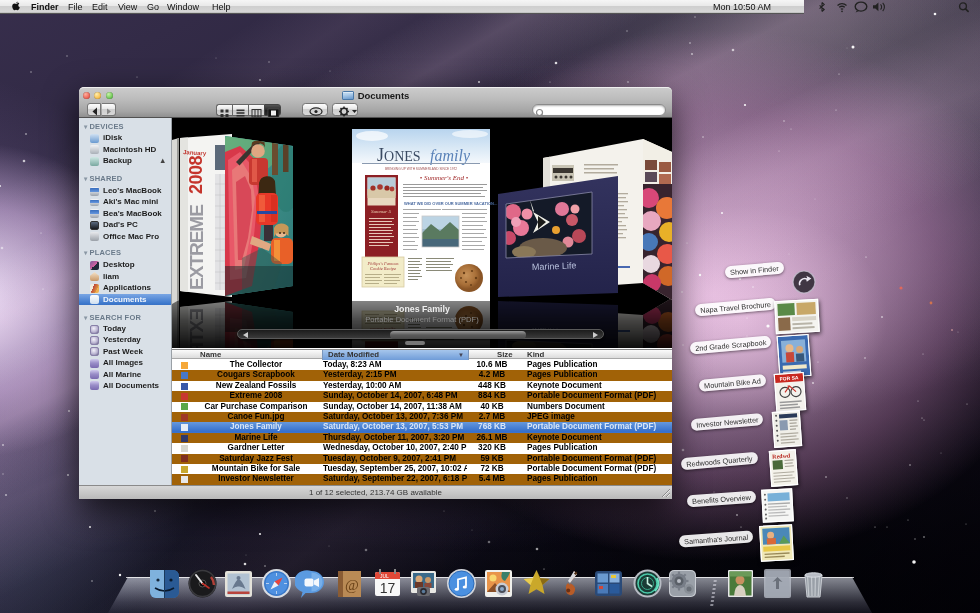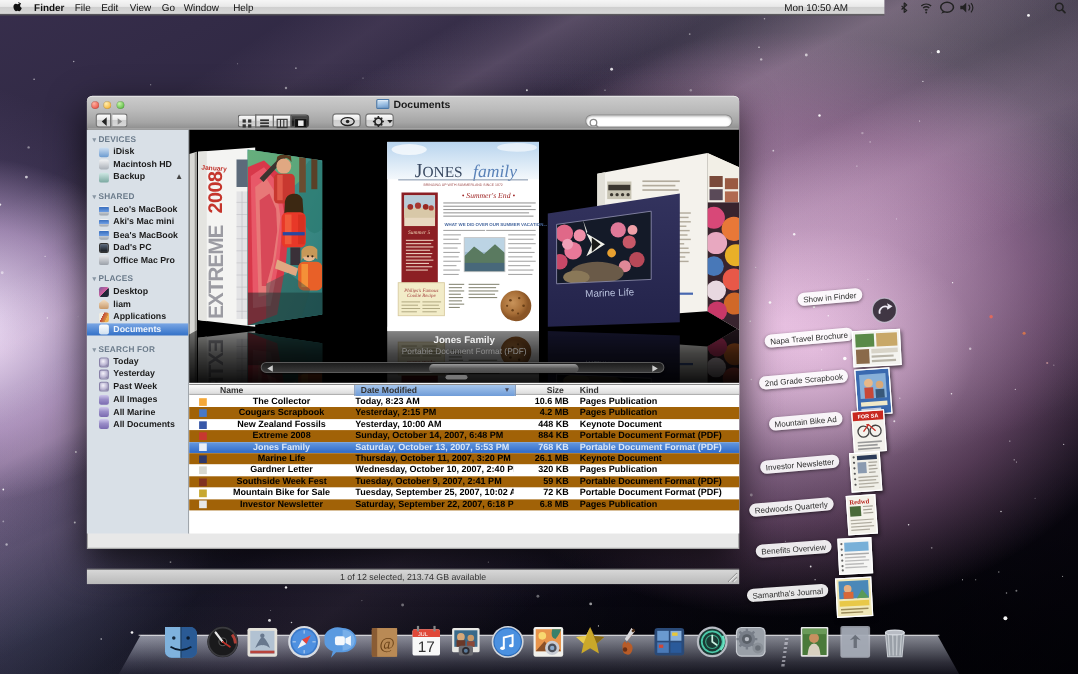--- a/index.html
+++ b/index.html
@@ -85,24 +85,24 @@
 #listhdr span { position:absolute; top:0; line-height:10px; }
 #datecol { position:absolute; left:150px; top:0; width:147px; height:10px;
   background:linear-gradient(#a6c6ec,#6f9cd8); border-left:1px solid #7a96bc; border-right:1px solid #7a96bc; }
 #list { position:absolute; left:0; top:242px; width:500px; height:125px; font-size:8.2px; color:#000; }
 .row { position:relative; width:500px; height:10.42px; line-height:10.5px; white-space:nowrap; }
 .row.alt { background:#a16207; }
 .row.sel { background:linear-gradient(#6698dc,#3570cc 85%,#3b74ce); color:#d8e6f8; }
 .row .fic { position:absolute; left:9px; top:1.7px; width:7px; height:7px; }
 .row .nm { position:absolute; left:21px; top:0; width:126px; overflow:hidden; font-weight:bold;text-align:center; }
 .row .dt { position:absolute; left:151px; top:0; width:144px; overflow:hidden; font-weight:bold; }
-.row .sz { position:absolute; left:295px; top:0; width:50px; text-align:right; font-weight:bold; }
+.row .sz { position:absolute; left:295px; top:0; width:50px; text-align:center; font-weight:bold; }
 .row .kd { position:absolute; left:355px; top:0; width:143px; overflow:hidden; font-weight:bold; }
 #statusbar { position:absolute; left:0; top:398px; width:593px; height:14px; line-height:13px;
-  background:linear-gradient(#d7d7d7,#b9b9b9); border-top:1px solid #8a8a8a; font-size:8px; color:#333; text-align:center;margin-top:32px; }
+  background:linear-gradient(#d7d7d7,#b9b9b9); border-top:1px solid #8a8a8a; font-size:8px; color:#333; text-align:center; }
 #dock { position:absolute; left:0px; top:560px; width:980px; height:53px; z-index:40; }
 #shelf { position:absolute; left:108px; top:17px; width:764px; height:36px;
   clip-path:polygon(20px 0, 744px 0, 764px 36px, 0 36px);
   background:linear-gradient(rgba(218,222,235,.62), rgba(165,168,185,.5) 40%, rgba(105,105,125,.42) 70%, rgba(50,50,68,.36)); }
 #shelfline { position:absolute; left:126px; top:16.5px; width:728px; height:1px; background:rgba(255,255,255,.75); }
 #divider { position:absolute; left:712px; top:20px; width:3px; height:26px;
   background:repeating-linear-gradient(rgba(220,220,230,.55) 0 2px, rgba(60,60,70,.1) 2px 4px); transform:skewX(-8deg); }
 .di { position:absolute; top:7px; width:33px; height:33px; }
 .drefl { transform:scaleY(-1); transform-origin:50% 40px; opacity:.4;
   -webkit-mask-image:linear-gradient(to bottom, rgba(0,0,0,0) 42%, rgba(0,0,0,1) 76%);
@@ -1011,20 +1011,34 @@
             <span class="sz">448 KB</span>
             <span class="kd">Keynote Document</span>
           </div>
         <div class="row alt">
             <span class="fic" style="background:#c83830"></span>
             <span class="nm">Extreme 2008</span>
             <span class="dt">Sunday, October 14, 2007, 6:48 PM</span>
             <span class="sz">884 KB</span>
             <span class="kd">Portable Document Format (PDF)</span>
           </div>
+        <div class="row">
+            <span class="fic" style="background:#58a848"></span>
+            <span class="nm">Car Purchase Comparison</span>
+            <span class="dt">Sunday, October 14, 2007, 11:38 AM</span>
+            <span class="sz">40 KB</span>
+            <span class="kd">Numbers Document</span>
+          </div>
+        <div class="row alt">
+            <span class="fic" style="background:#a03828"></span>
+            <span class="nm">Canoe Fun.jpg</span>
+            <span class="dt">Saturday, October 13, 2007, 7:36 PM</span>
+            <span class="sz">2.7 MB</span>
+            <span class="kd">JPEG image</span>
+          </div>
         <div class="row sel">
             <span class="fic" style="background:#e8eef8"></span>
             <span class="nm">Jones Family</span>
             <span class="dt">Saturday, October 13, 2007, 5:53 PM</span>
             <span class="sz">768 KB</span>
             <span class="kd">Portable Document Format (PDF)</span>
           </div>
         <div class="row alt">
             <span class="fic" style="background:#303868"></span>
             <span class="nm">Marine Life</span>
@@ -1034,37 +1048,37 @@
           </div>
         <div class="row">
             <span class="fic" style="background:#d8d8d0"></span>
             <span class="nm">Gardner Letter</span>
             <span class="dt">Wednesday, October 10, 2007, 2:40 PM</span>
             <span class="sz">320 KB</span>
             <span class="kd">Pages Publication</span>
           </div>
         <div class="row alt">
             <span class="fic" style="background:#803020"></span>
-            <span class="nm">Southside Week Fest</span>
+            <span class="nm">Saturday Jazz Fest</span>
             <span class="dt">Tuesday, October 9, 2007, 2:41 PM</span>
             <span class="sz">59 KB</span>
             <span class="kd">Portable Document Format (PDF)</span>
           </div>
         <div class="row">
             <span class="fic" style="background:#c8a830"></span>
             <span class="nm">Mountain Bike for Sale</span>
             <span class="dt">Tuesday, September 25, 2007, 10:02 AM</span>
             <span class="sz">72 KB</span>
             <span class="kd">Portable Document Format (PDF)</span>
           </div>
         <div class="row alt">
             <span class="fic" style="background:#e8e8e8"></span>
             <span class="nm">Investor Newsletter</span>
             <span class="dt">Saturday, September 22, 2007, 6:18 PM</span>
-            <span class="sz">6.8 MB</span>
+            <span class="sz">5.4 MB</span>
             <span class="kd">Pages Publication</span>
           </div>
       </div>
     </div>
     <div id="statusbar">1 of 12 selected, 213.74 GB available
       <svg width="12" height="12" style="position:absolute;right:1px;bottom:1px">
           <g stroke="#8a8a8a" stroke-width="1">
             <line x1="11" y1="3" x2="3" y2="11"></line>
             <line x1="11" y1="7" x2="7" y2="11"></line>
             <line x1="11" y1="11" x2="11" y2="11"></line>

